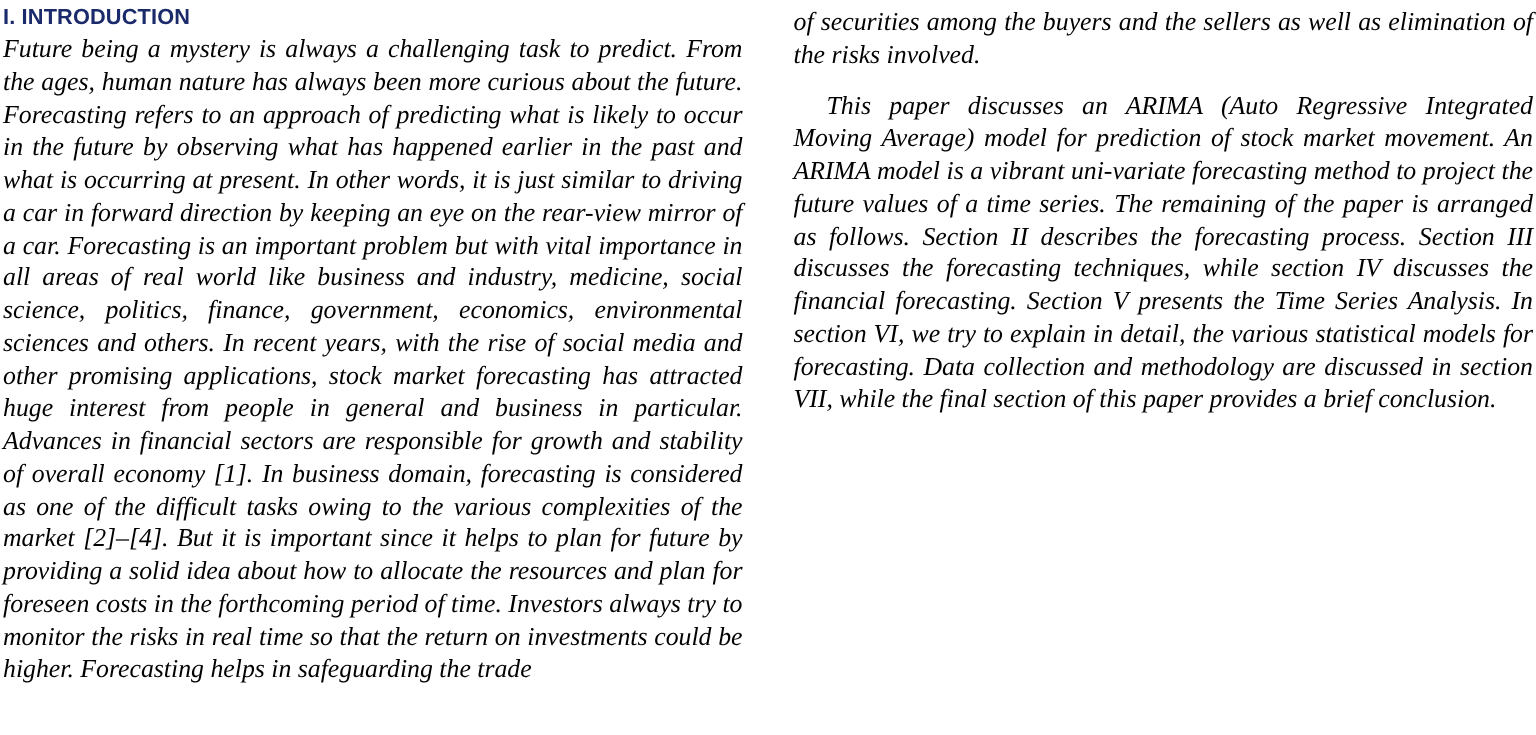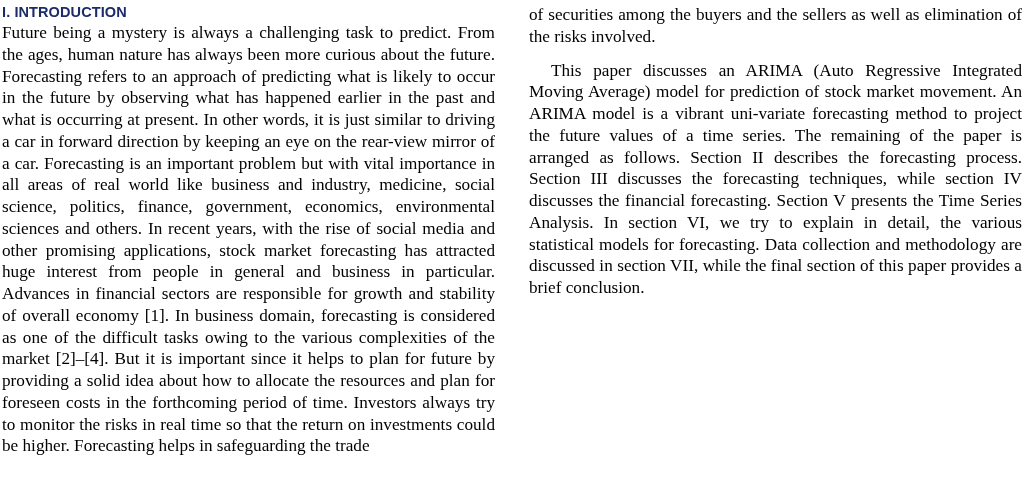--- a/index.html
+++ b/index.html
@@ -39,20 +39,21 @@
     margin: 0 0 2px 0;
     letter-spacing: 0.1px;
   }
   p.body-text {
     margin: 0;
     font-size: 17.2px;
     line-height: 1.265;
     text-align: justify;
     text-justify: inter-word;
     hyphens: manual;
+    font-style: italic;
   }
   p.body-text + p.body-text {
     margin-top: 12px;
   }
   p.indent {
     text-indent: 22px;
   }
 </style>
 </head>
 <body>

